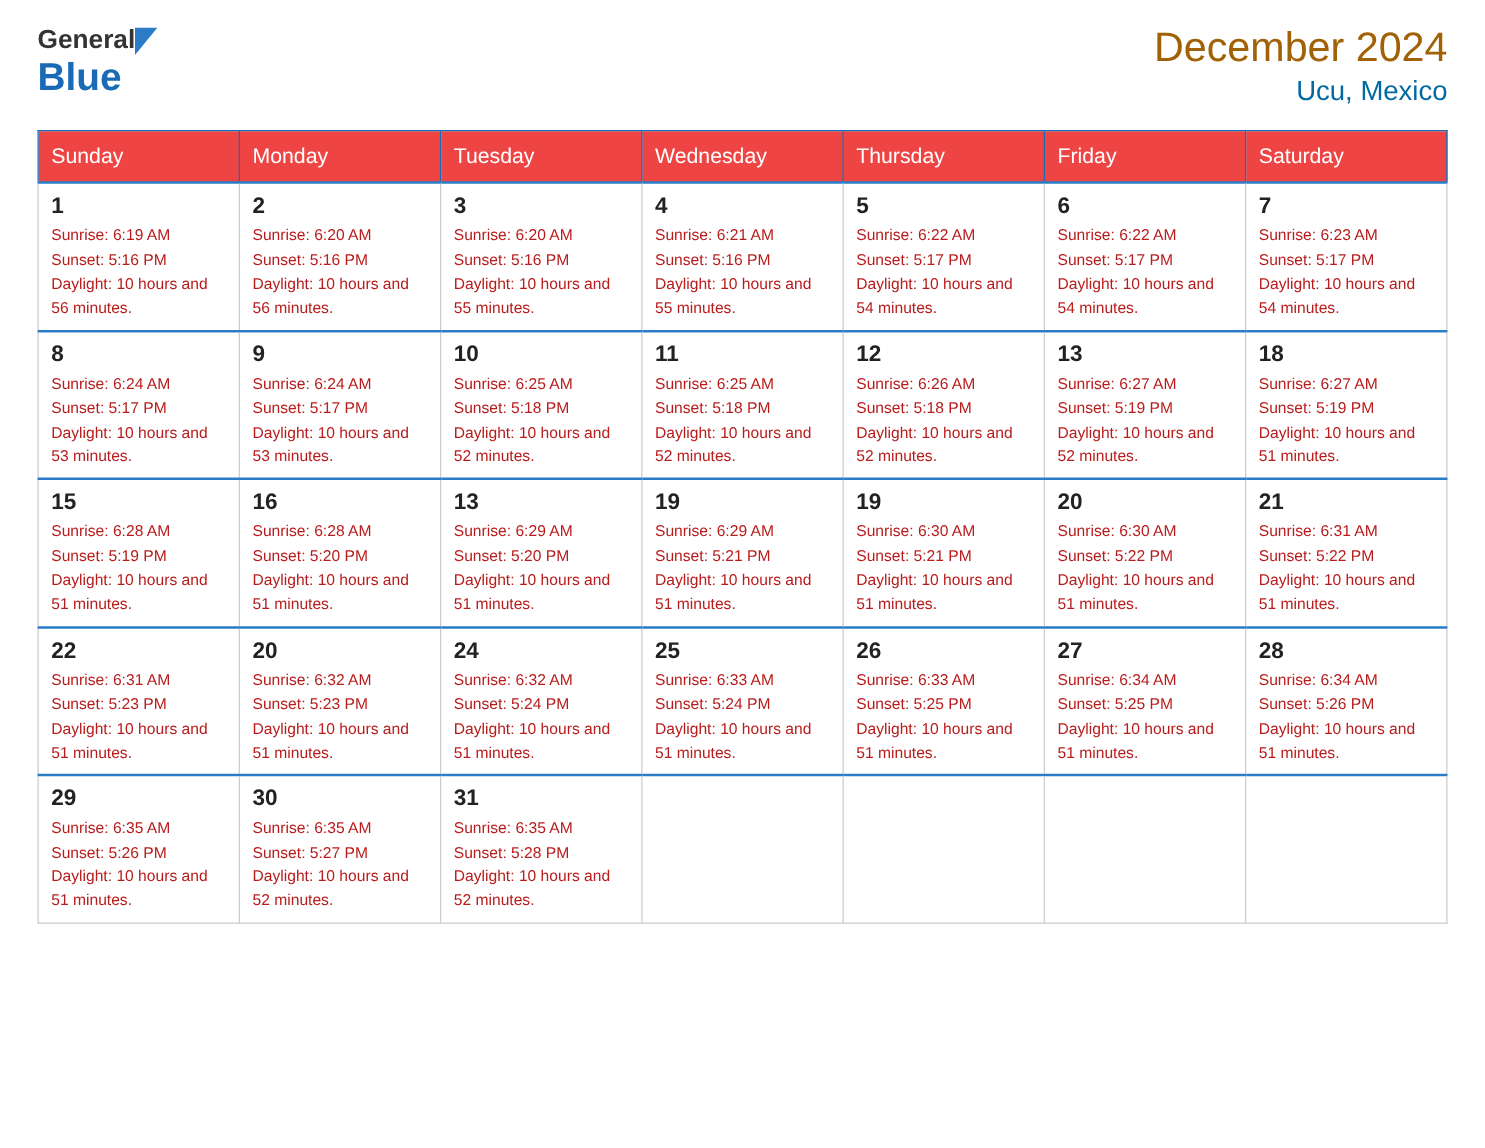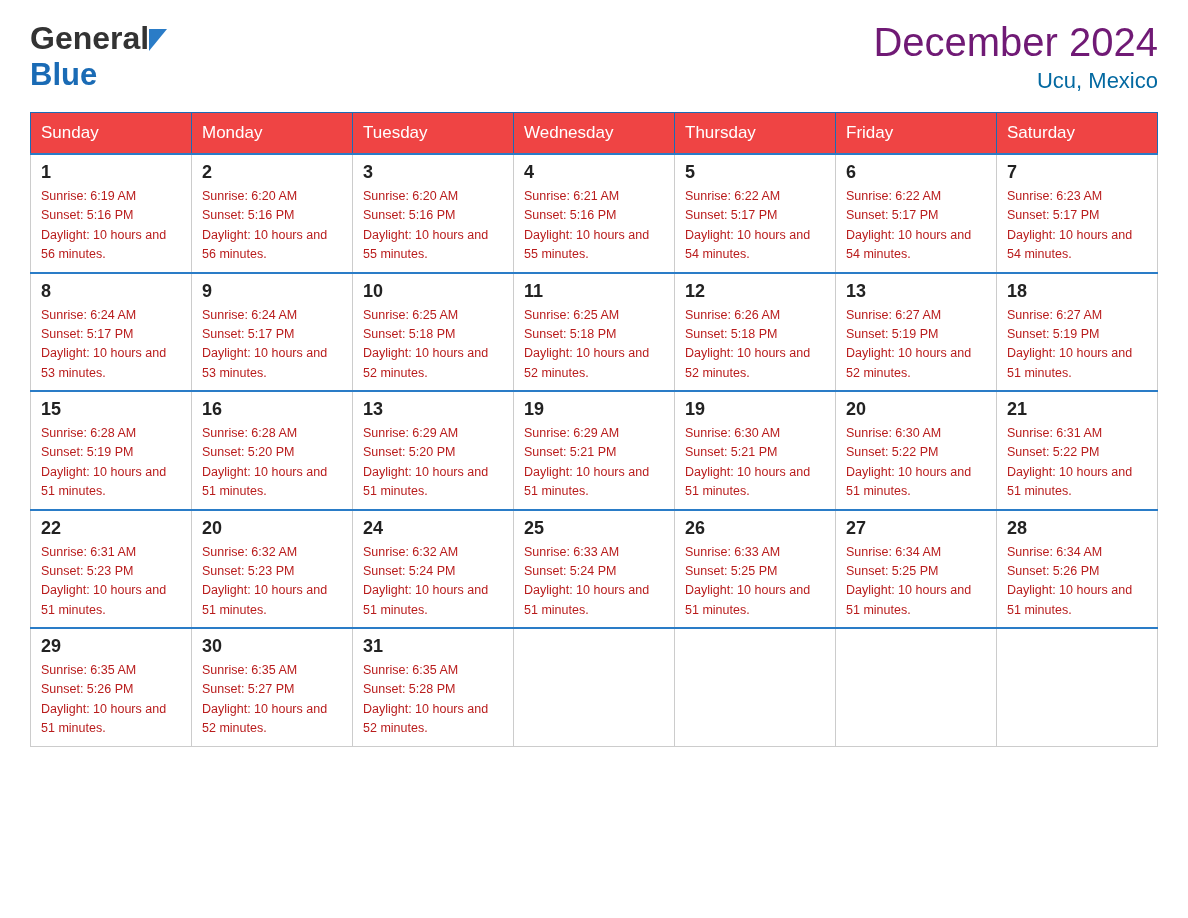--- a/index.html
+++ b/index.html
@@ -15,21 +15,21 @@
       justify-content: space-between;
       align-items: flex-start;
       margin-bottom: 18px;
     }
     .logo {
       display: flex;
       align-items: center;
       gap: 4px;
     }
     .logo-text-general {
-      font-size: 32px;
+      font-size: 21px;
       font-weight: bold;
       color: #333;
     }
     .logo-blue {
       font-size: 31px;
       font-weight: bold;
       color: #1a6bb5;
     }
     .logo-block {
       display: flex;
@@ -37,23 +37,23 @@
       align-items: flex-start;
     }
     .logo-line1 {
       display: flex;
       align-items: center;
     }
     .title-block {
       text-align: right;
     }
     .month-title {
-      font-size: 40px;
+      font-size: 33px;
       font-weight: normal;
-      color: #701a75;
+      color: #a16207;
       line-height: 1.1;
     }
     .location {
       font-size: 22px;
       color: #0369a1;
       margin-top: 4px;
     }
     .calendar {
       width: 100%;
       border-collapse: collapse;

